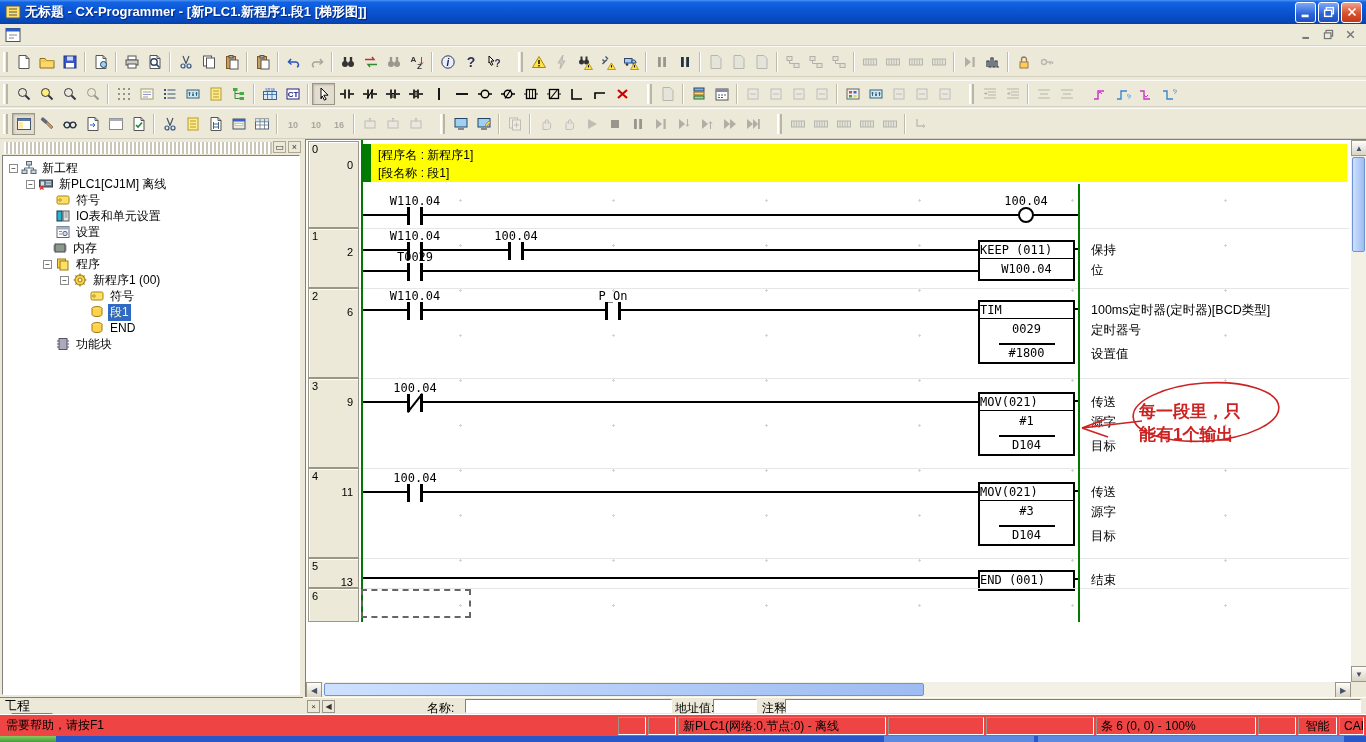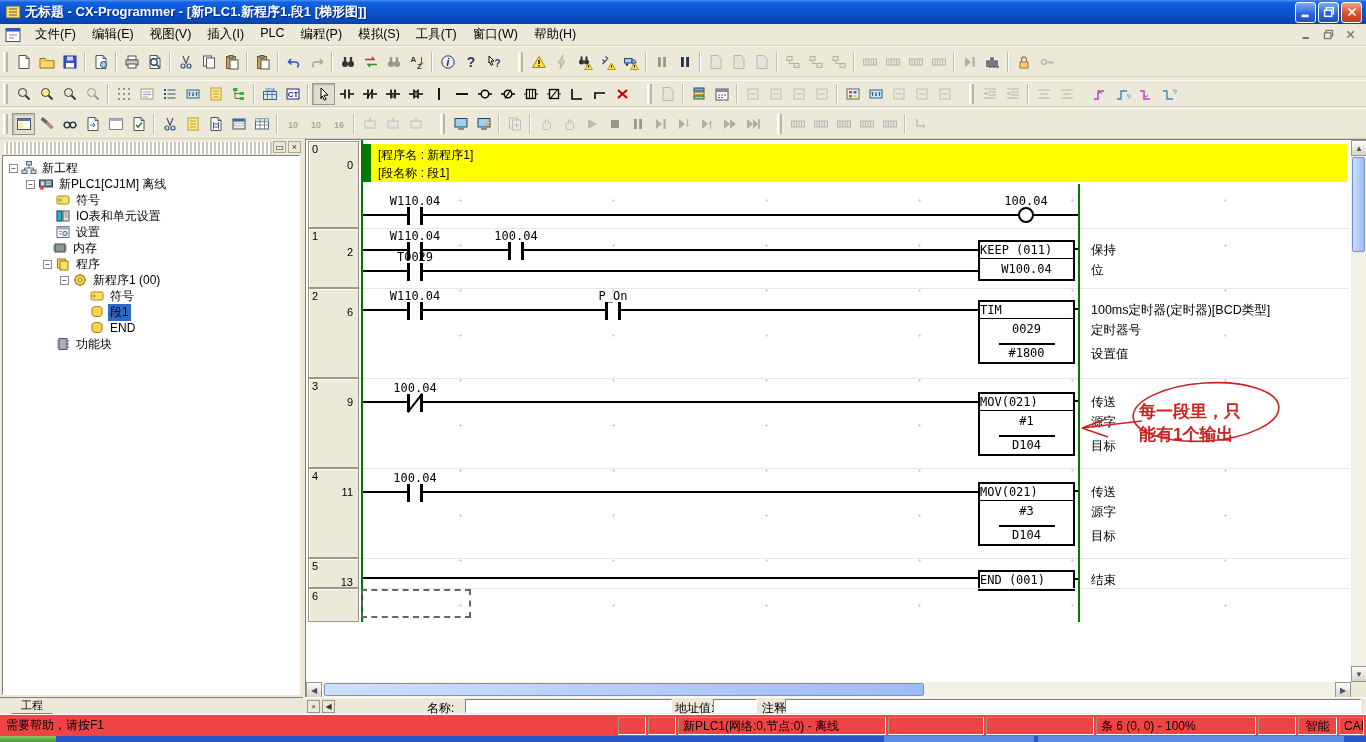--- a/index.html
+++ b/index.html
@@ -31,21 +31,21 @@
 .tb-grip{width:5px;height:20px;margin:0 4px 0 3px;border-left:2px solid #fff;border-right:2px solid #bab6a6;flex:0 0 auto}
 
 #panel{position:absolute;left:2px;top:141px;width:300px;height:556px}
 #panel-grip{height:12px;background:repeating-linear-gradient(90deg,#fff 0 2px,#cac6b8 2px 4px);margin:1px 30px 1px 2px}
 .pgbtn{position:absolute;top:0;width:13px;height:12px;border:1px solid #aca894;background:#ECE9D8;font-size:9px;line-height:10px;text-align:center;color:#333}
 #panel-tree{position:absolute;left:0;top:14px;width:298px;height:540px;background:#fff;border:1px solid;border-color:#808080 #fff #fff #808080;overflow:hidden;padding-top:4px}
 .trow{height:16px;display:flex;align-items:center;white-space:nowrap}
 .texp{width:9px;height:9px;border:1px solid #8a8a8a;background:#fff;font-size:8px;line-height:7px;text-align:center;margin-right:3px;flex:0 0 auto}
 .tico{width:16px;height:16px;margin-right:3px;flex:0 0 auto}
 .tlabel{font-size:12px;padding:0 2px}
-.tlabel.sel{background:#316AC5;color:#000000}
+.tlabel.sel{background:#316AC5;color:#fef9c3}
 
 #editor{position:absolute;left:305px;top:139px;width:1061px;height:558px;background:#fff;border-left:1px solid #808080;border-top:1px solid #808080}
 #canvas{position:absolute;left:0;top:0;width:1045px;height:542px;background:#fff;overflow:hidden}
 #dots{position:absolute;left:55px;top:42px;width:988px;height:440px;background-image:radial-gradient(circle,#c9c9c9 1px,rgba(0,0,0,0) 1.4px);background-size:153px 45px;background-position:23px -4px;opacity:.8}
 #banner-green{position:absolute;left:55px;top:4px;width:10px;height:38px;background:#007A00}
 #banner-yellow{position:absolute;left:65px;top:4px;width:976px;height:38px;background:#FFFF00}
 .bannerline{position:absolute;left:7px;font-size:12px;white-space:nowrap}
 #lbus{position:absolute;left:55px;top:0;width:2px;height:482px;background:#007A00}
 #rbus{position:absolute;left:772px;top:44px;width:2px;height:438px;background:#007A00}
 .rsep{position:absolute;left:53px;width:990px;height:1px;background:#e6e6e6}
@@ -67,21 +67,21 @@
 .bcomment{position:absolute;font-size:12.5px;white-space:nowrap}
 #cursor-cell{position:absolute;left:55px;top:449px;width:110px;height:29px;border:2px dashed #666}
 #anno{position:absolute;left:0;top:0;pointer-events:none}
 
 .sb{position:absolute;background:#f3f1e6}
 .sbtn{position:absolute;width:16px;height:16px;background:linear-gradient(180deg,#fdfdfb,#d8d3c2);border:1px solid #9a968a;font-size:8px;display:flex;align-items:center;justify-content:center;color:#44506e}
 .sthumb{position:absolute;background:linear-gradient(90deg,#cde0ff,#9dbcf2);border:1px solid #6f94d6;border-radius:2px}
 #corner{position:absolute;left:1045px;top:542px;width:16px;height:16px;background:#ECE9D8}
 
 #tabstrip{position:absolute;left:0;top:697px;width:303px;height:17px;background:#ECE9D8;border-top:1px solid #808080}
-#ws-tab{position:absolute;left:4px;top:0;width:56px;height:16px;background:#ECE9D8;clip-path:polygon(0 0,100% 0,86% 100%,14% 100%);border-bottom:1px solid #808080;text-align:center;font-size:11px;line-height:15px}
+#ws-tab{position:absolute;left:4px;top:0;width:56px;height:16px;background:#ECE9D8;clip-path:polygon(0 0,100% 0,86% 100%,14% 100%);border-bottom:1px solid #808080;font-size:13px;line-height:15px}
 #watchbar{position:absolute;left:303px;top:697px;width:1063px;height:17px;background:#ECE9D8;border-top:1px solid #fff}
 .wbtn{position:absolute;top:2px;width:13px;height:13px;border:1px solid #9a968a;background:#ECE9D8;font-size:8px;line-height:11px;text-align:center;color:#333}
 .wlabel{position:absolute;top:2px;font-size:12px}
 .wfield{position:absolute;top:1px;height:14px;background:#fff;border:1px solid;border-color:#808080 #fff #fff #808080;font-size:11px;padding:0 2px}
 #statusbar{position:absolute;left:0;top:714px;width:1366px;height:22px;background:#ef4444;border-top:1px solid #fff}
 .scell{position:absolute;top:2px;height:18px;border:1px solid;border-color:#9a9687 #fff #fff #9a9687;font-size:12px;line-height:16px;padding:0 4px;white-space:nowrap;overflow:hidden}
 
 #taskbar{position:absolute;left:0;top:736px;width:1366px;height:6px;background:#2757c9}
 #tb-start{position:absolute;left:0;top:0;width:56px;height:6px;background:linear-gradient(180deg,#8cc95f,#3f9c3f)}
 .tb-task{position:absolute;top:0;height:6px;background:#5b8ae0}
@@ -118,32 +118,20 @@
   </span>
 </div>
 
 <div id="menubar">
   <span class="micon">
       <svg viewBox="0 0 16 16" width="16" height="16">
         <rect x="1" y="1.5" width="14" height="13" fill="#fff" stroke="#456"></rect>
         <rect x="1" y="1.5" width="14" height="3" fill="#2a5ad0"></rect>
         <path d="M4 8h8M4 11h5" stroke="#888"></path>
       </svg>
-    </span>
-  <span id="menu-items" style="display:flex">
-      <span class="mi">文件(F)</span>
-      <span class="mi">编辑(E)</span>
-      <span class="mi">视图(V)</span>
-      <span class="mi">插入(I)</span>
-      <span class="mi">PLC</span>
-      <span class="mi">编程(P)</span>
-      <span class="mi">模拟(S)</span>
-      <span class="mi">工具(T)</span>
-      <span class="mi">窗口(W)</span>
-      <span class="mi">帮助(H)</span>
     </span>
   <span id="mdibtns">
     <span>
         <svg viewBox="0 0 16 16" width="13" height="13">
           <rect x="3" y="11" width="8" height="2.5" fill="#777"></rect>
         </svg>
       </span>
     <span>
         <svg viewBox="0 0 16 16" width="13" height="13">
           <rect x="5" y="3" width="8" height="7" fill="none" stroke="#777" stroke-width="1.5"></rect>

